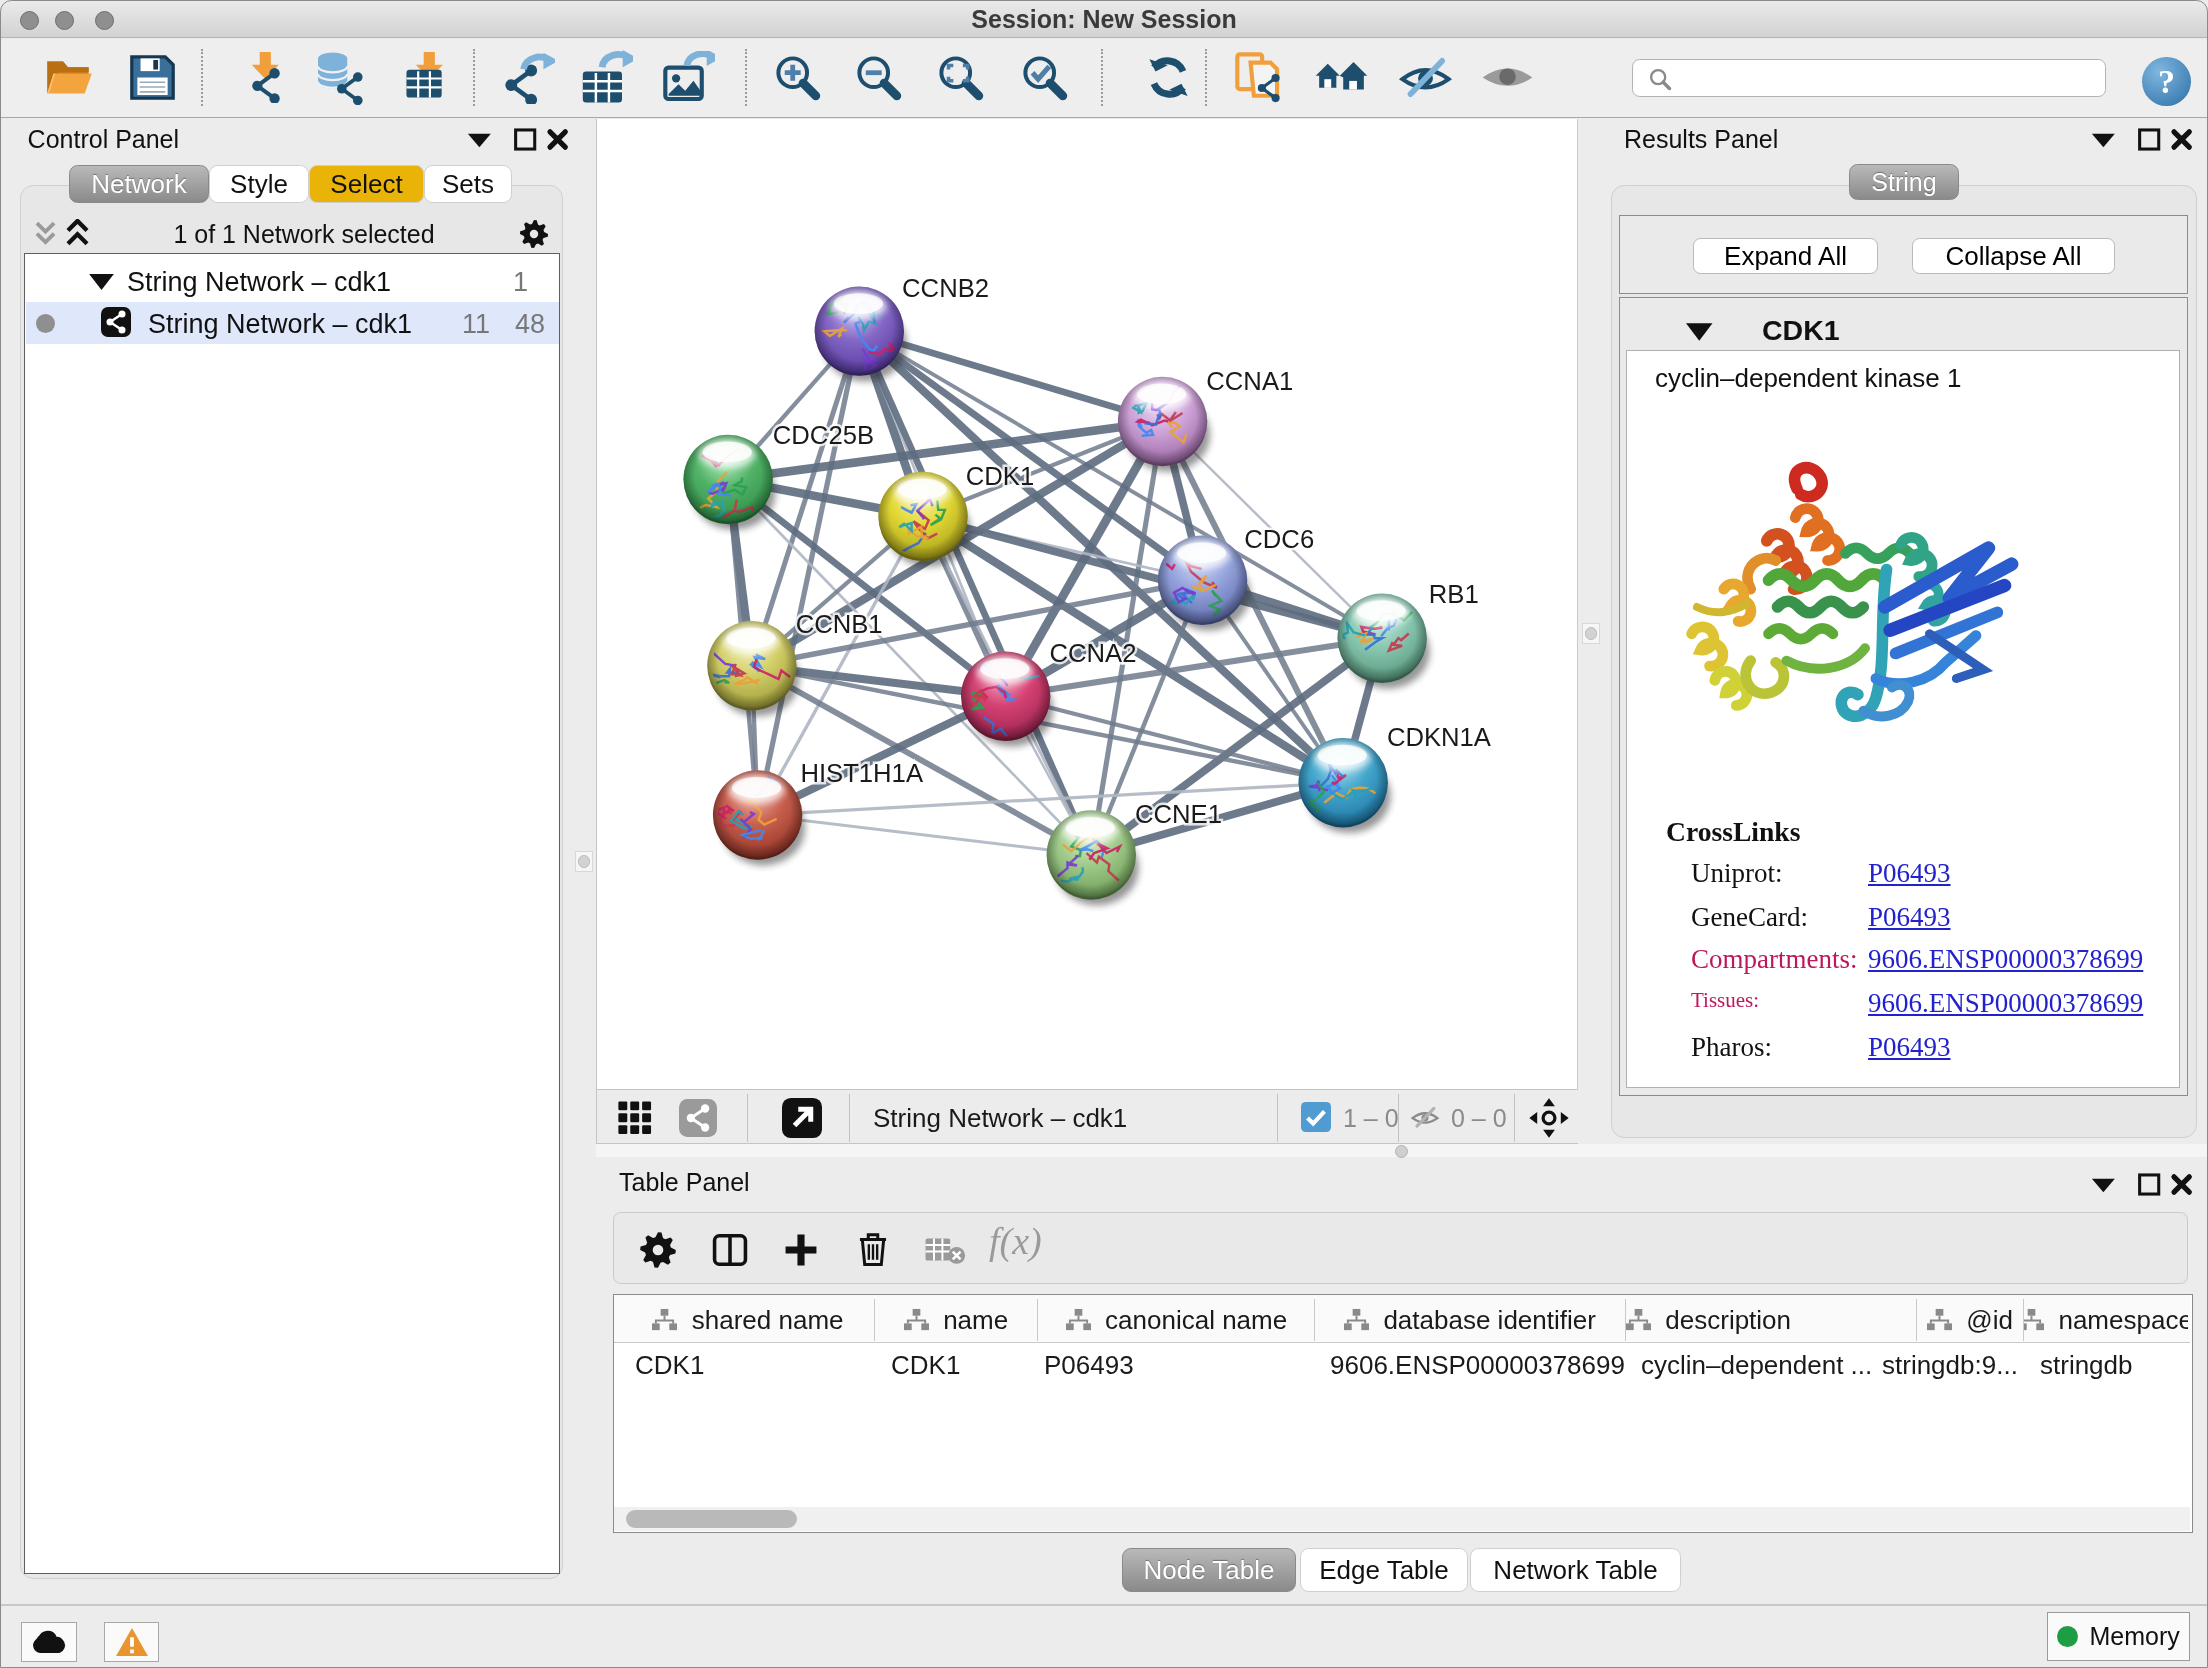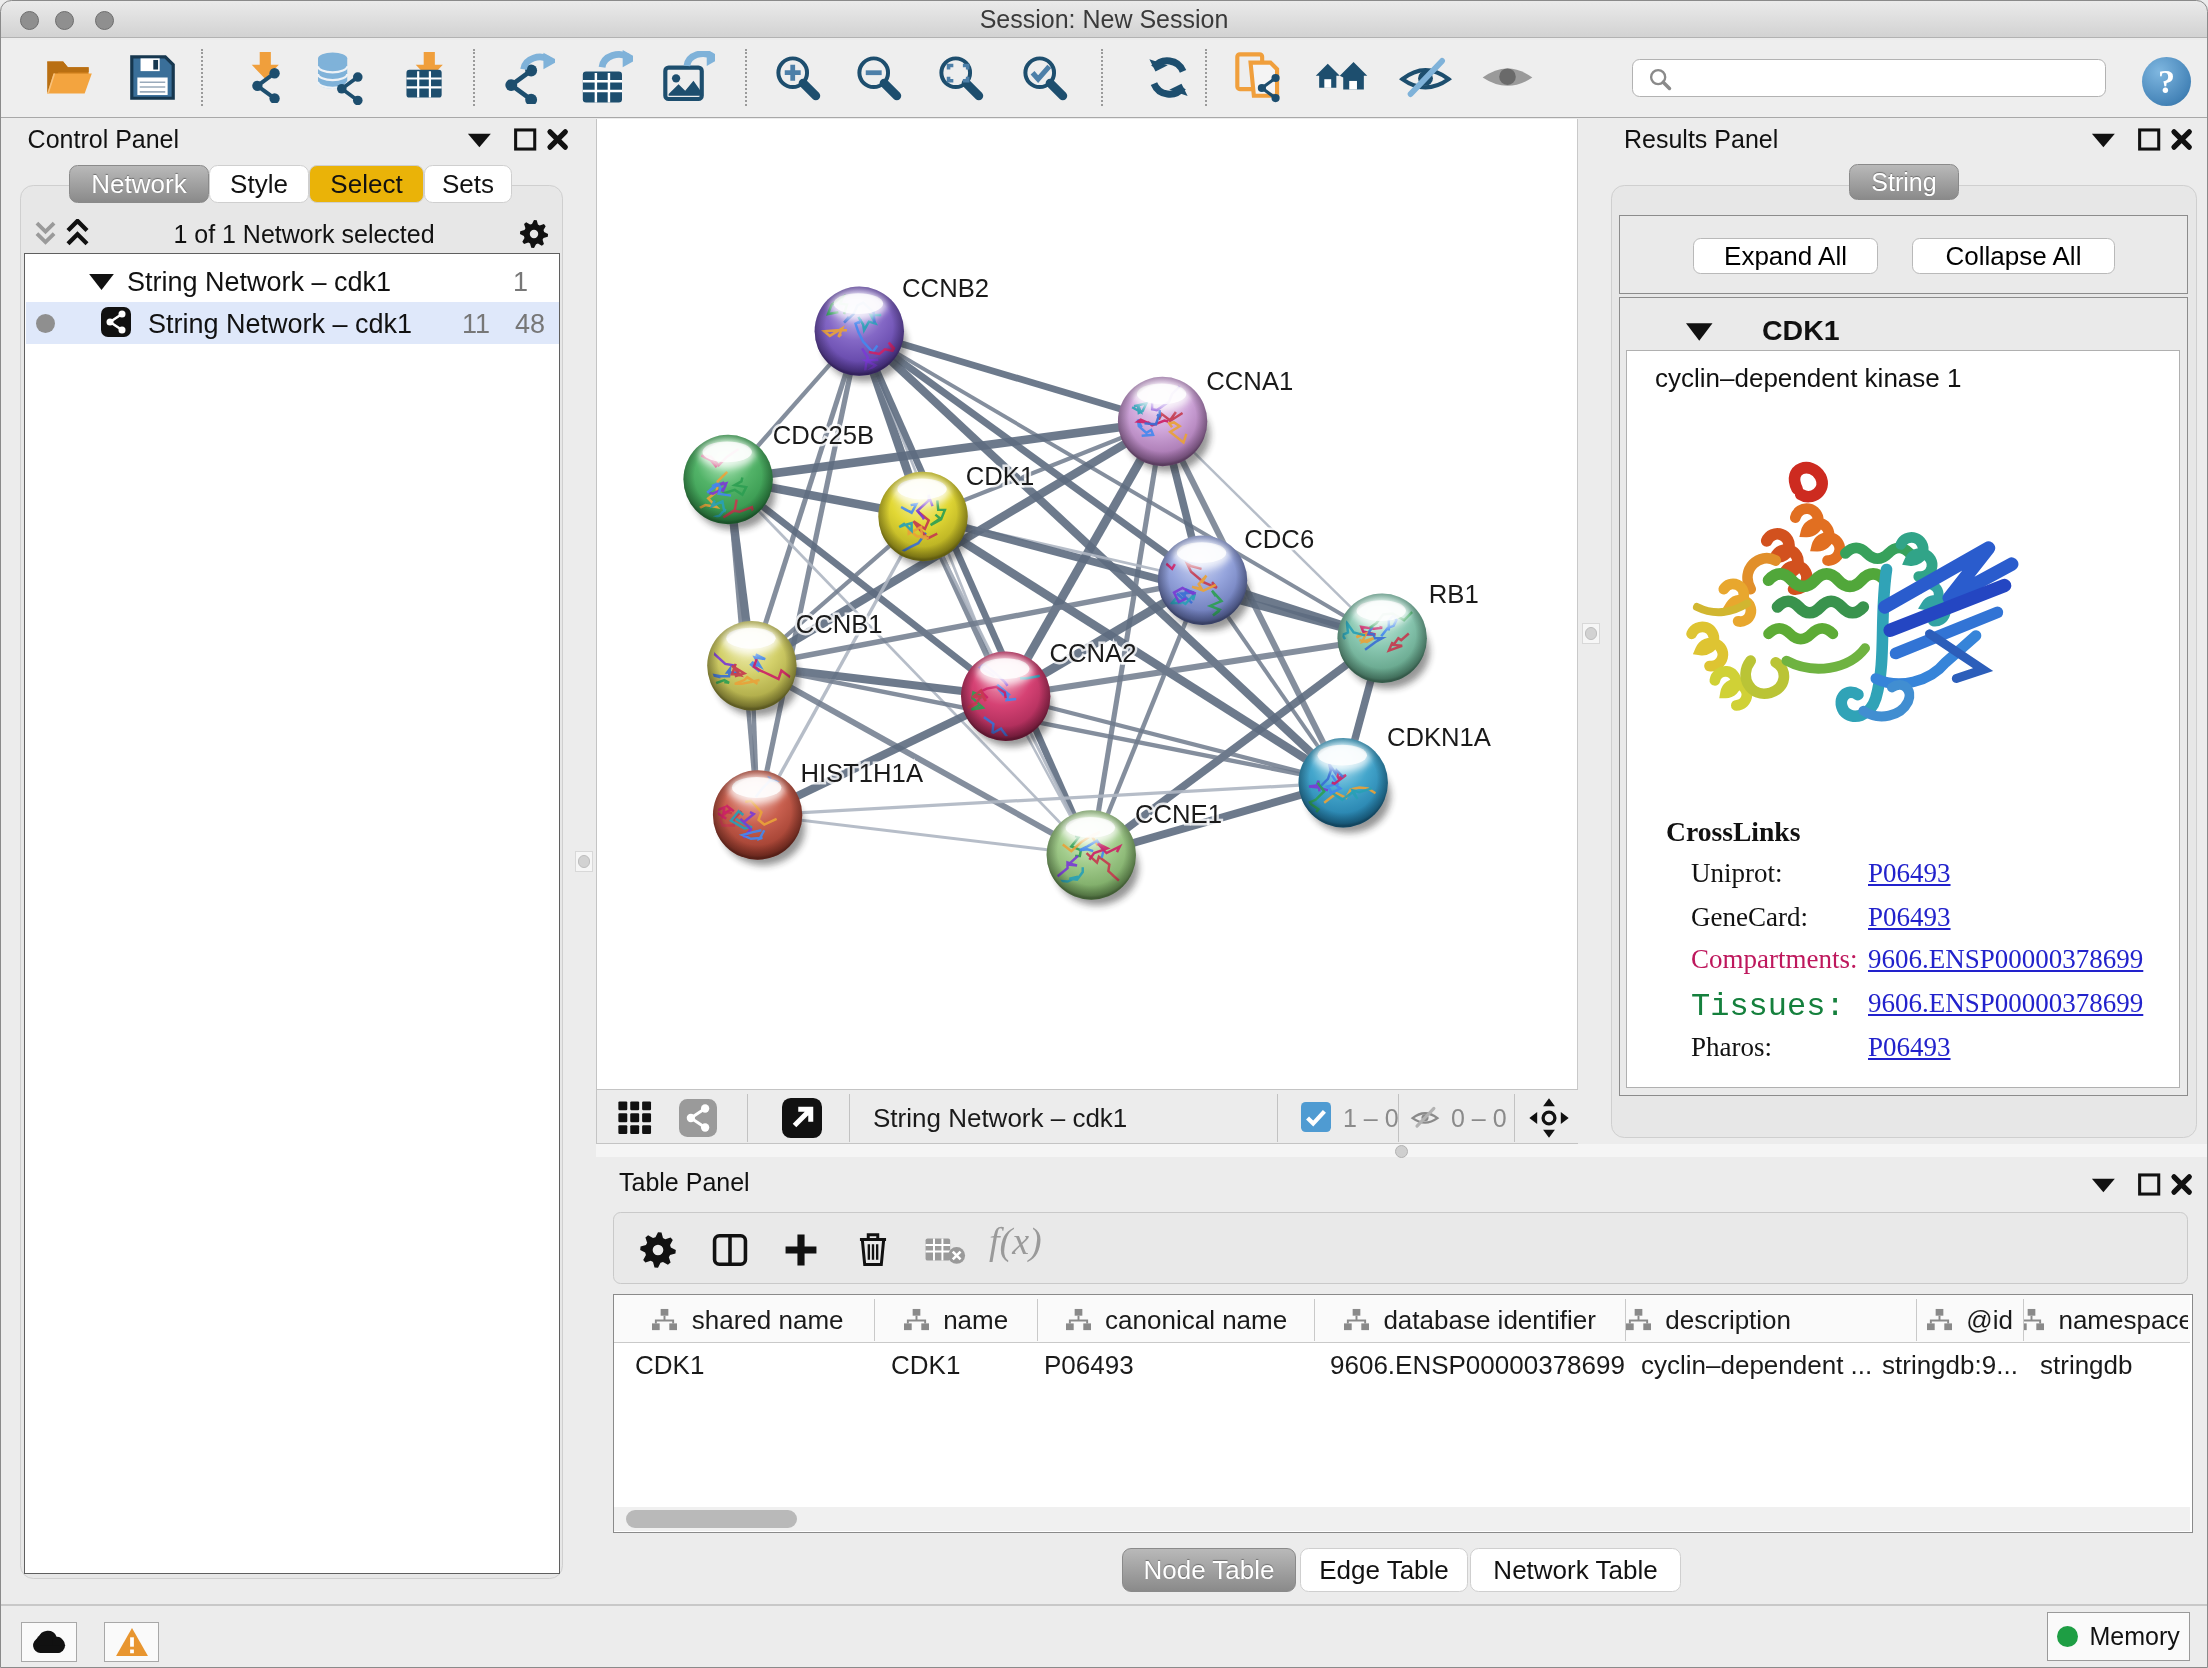--- a/index.html
+++ b/index.html
@@ -6,21 +6,21 @@
   font-family:'Liberation Sans',sans-serif; -webkit-font-smoothing:antialiased; }
 .abs { position:absolute; }
 </style></head>
 <body>
 <div style="position:absolute;left:0;top:0;width:2208px;height:1668px;border:1.9px solid #8a8a8a;border-radius:11.4px 11.4px 0 0;box-sizing:border-box;z-index:99;pointer-events:none"></div>
 
 <div class="abs" style="left:0;top:0;width:2208px;height:38px;background:linear-gradient(#ebebeb,#d2d2d2);border-bottom:1.9px solid #b2b2b2;border-radius:9.5px 9.5px 0 0"></div>
 <div class="abs" style="left:20px;top:10.5px;width:19px;height:19px;border-radius:50%;background:#8f8f8f;border:1.9px solid #6e6e6e;box-sizing:border-box"></div>
 <div class="abs" style="left:55px;top:10.5px;width:19px;height:19px;border-radius:50%;background:#8f8f8f;border:1.9px solid #6e6e6e;box-sizing:border-box"></div>
 <div class="abs" style="left:95px;top:10.5px;width:19px;height:19px;border-radius:50%;background:#8f8f8f;border:1.9px solid #6e6e6e;box-sizing:border-box"></div>
-<div class="abs" style="left:0;top:4.8px;width:2208px;text-align:center;font-size:25px;font-weight:400;color:#3a3a3a">Session: New Session</div>
+<div class="abs" style="left:0;top:4.8px;width:2208px;text-align:center;font-size:25px;font-weight:700;color:#3a3a3a">Session: New Session</div>
 
 <div class="abs" style="left:0;top:40px;width:2208px;height:78px;background:#eeeeee;border-bottom:1.9px solid #a8a8a8"></div>
 <svg style="position:absolute;left:44px;top:52px" width="51" height="51" viewBox="0 0 64 64">
     <path d="M4 12h20l6 7h26v9H12z" fill="#c97a18"></path>
 <path d="M4 52V12h20l6 7h26v6H18z" fill="#b96f12"></path>
 <path d="M12 27h48l-9 25H4z" fill="#f3a43f"></path>
 <path d="M4 52l8-25h2l-8 25z" fill="#f7c27e"></path>
   </svg>
 <svg style="position:absolute;left:127px;top:52px" width="51" height="51" viewBox="0 0 64 64">
     <path d="M6 6h42l10 10v42H6z" fill="#3a6f99" stroke="#16374f" stroke-width="4"></path>
@@ -656,21 +656,21 @@
       <path d="M300 200 L 360 240 L 330 250" stroke="#2458b8" stroke-width="10" fill="none"></path>
     </g>
   </svg>
 <div class="abs" style="left:1666px;top:816px;font-size:27.6px;font-weight:bold;font-family:'Liberation Serif',serif;color:#111">CrossLinks</div>
 <div class="abs" style="left:1691px;top:858px;font-size:27px;font-family:'Liberation Serif',serif;color:#111">Uniprot:</div>
 <div class="abs" style="left:1868px;top:858px;font-size:27px;font-family:'Liberation Serif',serif;color:#2222cc;text-decoration:underline">P06493</div>
 <div class="abs" style="left:1691px;top:902px;font-size:27px;font-family:'Liberation Serif',serif;color:#111">GeneCard:</div>
 <div class="abs" style="left:1868px;top:902px;font-size:27px;font-family:'Liberation Serif',serif;color:#2222cc;text-decoration:underline">P06493</div>
 <div class="abs" style="left:1691px;top:944px;font-size:27px;font-family:'Liberation Serif',serif;color:#be185d">Compartments:</div>
 <div class="abs" style="left:1868px;top:944px;font-size:27px;font-family:'Liberation Serif',serif;color:#2222cc;text-decoration:underline">9606.ENSP00000378699</div>
-<div class="abs" style="left:1691px;top:988px;font-size:32px;font-family:Liberation Mono, monospace;color:#15803d">Tissues:</div>
+<div class="abs" style="left:1691px;top:988px;font-size:21px;font-family:Liberation Serif, serif;color:#be185d">Tissues:</div>
 <div class="abs" style="left:1868px;top:988px;font-size:27px;font-family:'Liberation Serif',serif;color:#2222cc;text-decoration:underline">9606.ENSP00000378699</div>
 <div class="abs" style="left:1691px;top:1032px;font-size:27px;font-family:'Liberation Serif',serif;color:#111">Pharos:</div>
 <div class="abs" style="left:1868px;top:1032px;font-size:27px;font-family:'Liberation Serif',serif;color:#2222cc;text-decoration:underline">P06493</div>
 
 <div class="abs" style="left:596px;top:1158px;width:1612px;height:446px;background:#ececec"></div>
 <div class="abs" style="left:619px;top:1168px;font-size:25px;color:#111">Table Panel</div>
 <svg style="position:absolute;left:2090px;top:1172px" width="105" height="25" viewBox="0 0 110 26">
 <path d="M2 7h24l-12 14z" fill="#111"></path>
 <rect x="52" y="3" width="20" height="20" fill="none" stroke="#111" stroke-width="3.2"></rect>
 <path d="M88 5l16 16M104 5 88 21" stroke="#111" stroke-width="5.5" stroke-linecap="round"></path>

